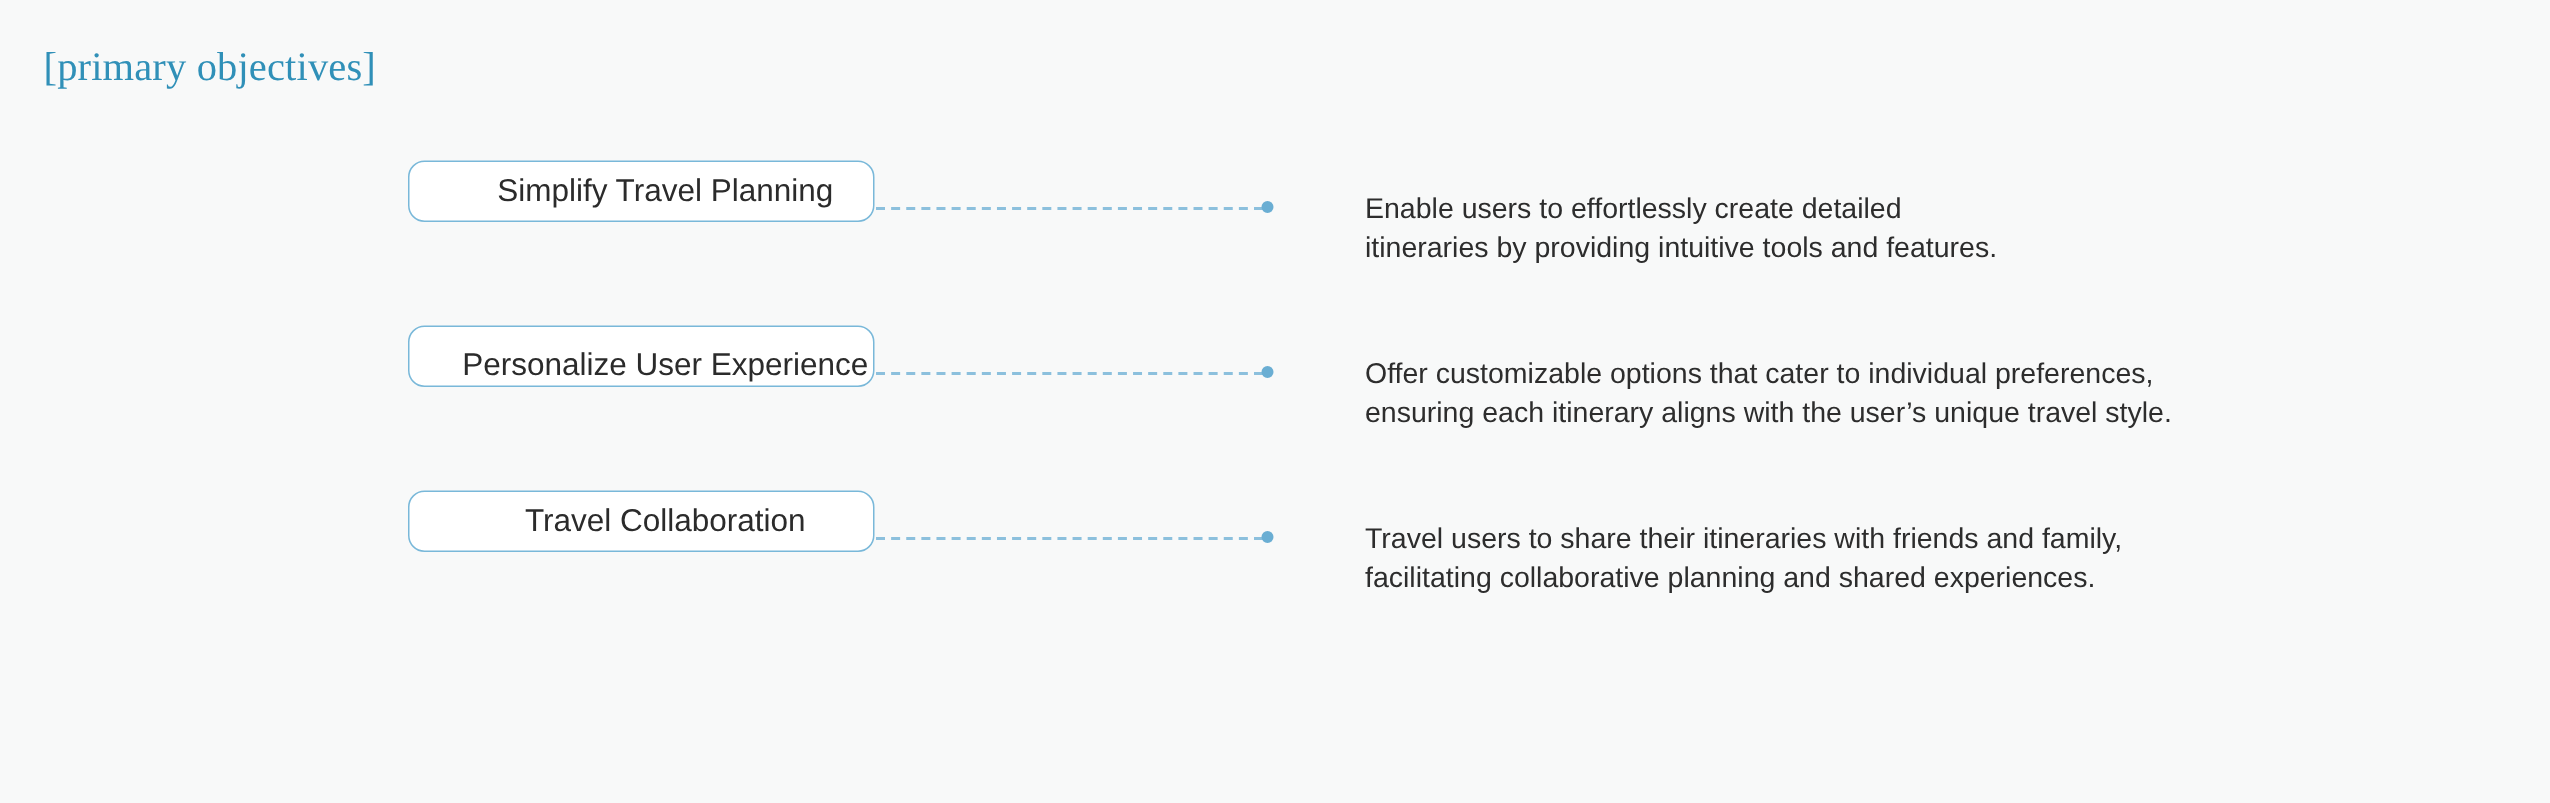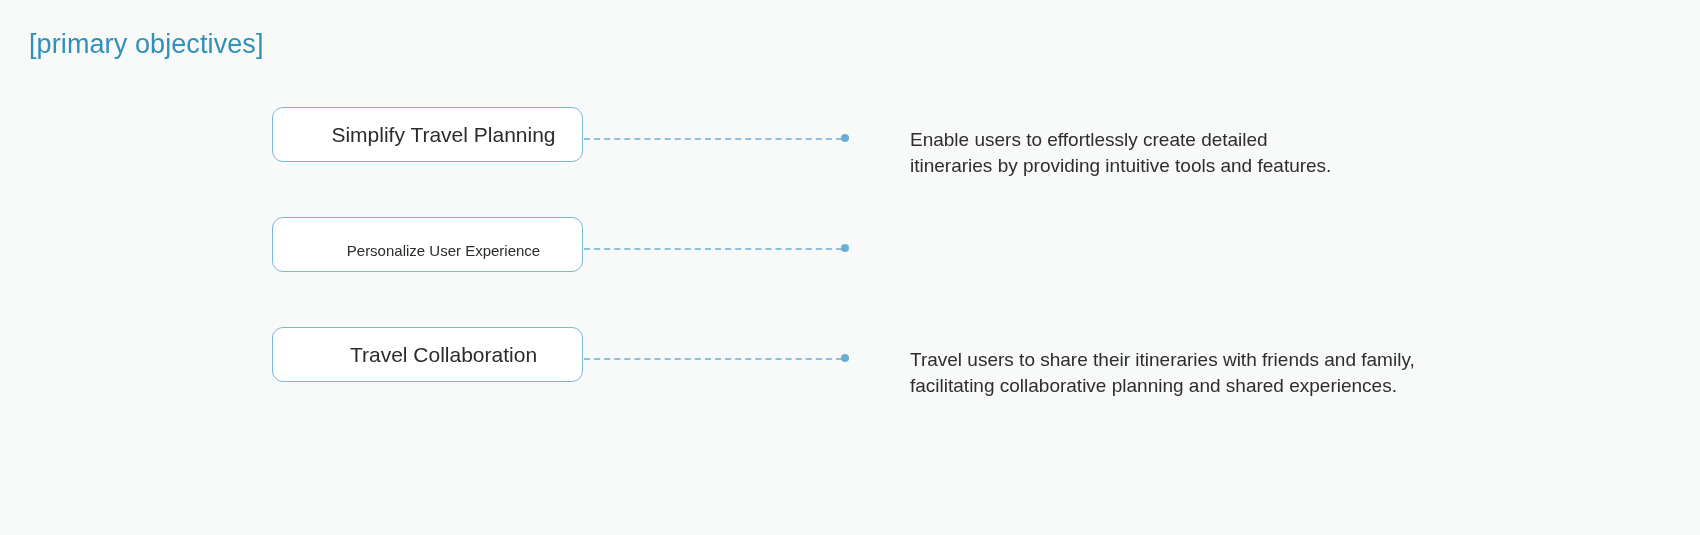--- a/index.html
+++ b/index.html
@@ -17,60 +17,61 @@
 
   #page-title {
     position: absolute;
     left: 29px;
     top: 28px;
     font-size: 27px;
     line-height: 1.2;
     color: #3090b8;
     letter-spacing: 0.1px;
     white-space: nowrap;
+    font-family: Liberation Serif, serif;
   }
 
   #objectives-list {
     position: absolute;
     left: 0;
     top: 107px;
     width: 1700px;
   }
 
   .objective-row {
     position: relative;
     height: 110px;
   }
 
   .objective-box {
     position: absolute;
     left: 272px;
     top: 0;
     width: 311px;
-    height: 55px;
+    height: 41px;
     box-sizing: border-box;
     background: #ffffff;
     border: 1.6px solid #79b8d9;
     border-radius: 11px;
     display: flex;
     align-items: center;
     justify-content: center;
     color: #2b2b2b;
     padding-left: 32px;
   }
 
   .objective-box-label {
     font-size: 21px;
     line-height: 1;
     white-space: nowrap;
     text-align: center;
   }
 
   .objective-row.narrow-label .objective-box-label {
-    font-size: 15px;
+    font-size: 21px;
     margin-top: 12px;
   }
 
   .connector {
     position: absolute;
     left: 584px;
     top: 27px;
     width: 265px;
     height: 9px;
   }
@@ -125,20 +126,22 @@
   </div>
 
   <div class="objective-row narrow-label">
     <div class="objective-box">
       <span class="objective-box-label">Personalize User Experience</span>
     </div>
     <div class="connector">
       <div class="connector-line"></div>
       <div class="connector-dot"></div>
     </div>
+    <div class="objective-desc"> Offer customizable options that cater to individual preferences,
+ensuring each itinerary aligns with the user’s unique travel style.</div>
   </div>
 
   <div class="objective-row">
     <div class="objective-box">
       <span class="objective-box-label">Travel Collaboration</span>
     </div>
     <div class="connector">
       <div class="connector-line"></div>
       <div class="connector-dot"></div>
     </div>

